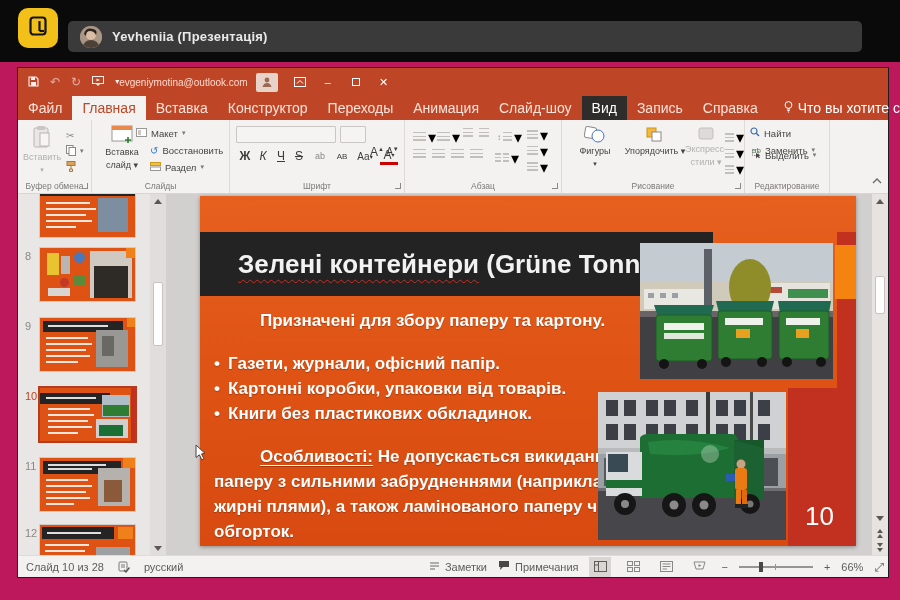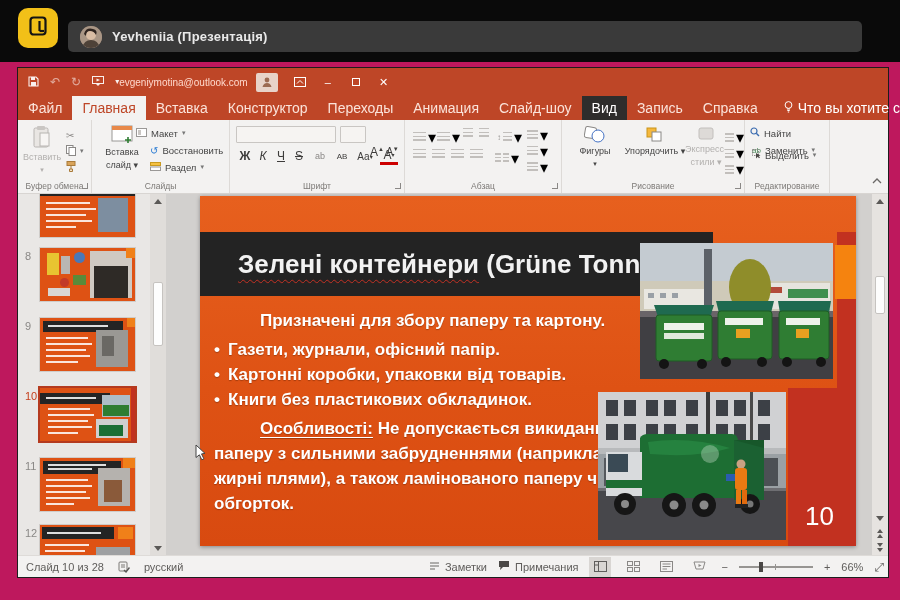--- a/index.html
+++ b/index.html
@@ -69,21 +69,21 @@
          background:linear-gradient(180deg,#E7601E 0%,#DE5214 55%,#D84A10 100%);box-shadow:0 1px 4px rgba(0,0,0,.35)}
   .redstrip{position:absolute;left:637px;top:36px;width:19px;height:314px;background:#C23120}
   .redblock{position:absolute;left:588px;top:192px;width:68px;height:158px;background:#C23120}
   .osquare{position:absolute;left:635px;top:49px;width:21px;height:54px;background:#F5830F}
   .titleband{position:absolute;left:0;top:36px;width:513px;height:64px;background:#232323;display:flex;align-items:center}
   .stitle{padding-left:38px;font-size:26px;font-weight:600;color:#f2f2f2;white-space:nowrap}
   .stitle .sq{text-decoration:underline wavy rgba(210,50,35,.9);text-decoration-thickness:1px;text-underline-offset:6px}
   .sbody{position:absolute;left:14px;top:112px;width:406px;font-size:17px;line-height:25px;font-weight:600;color:#fff;
          text-shadow:0 1px 1px rgba(60,20,0,.35)}
   .sbody .indent{text-indent:46px}
-  .sbody ul{list-style:none;margin:4px 0}
+  .sbody ul{list-style:none;margin:18px 0}
   .sbody li{padding-left:14px;position:relative}
   .sbody li::before{content:"•";position:absolute;left:0;top:0}
   .feat{margin-top:2px}
   .feat .ul{text-decoration:underline;text-underline-offset:3px}
   .photo{position:absolute;overflow:hidden}
   .pagenum{position:absolute;right:22px;bottom:14px;font-size:26px;color:#fff;font-weight:400}
   .cursor{position:absolute;left:28px;top:250px;pointer-events:none}
   
   .vsb{position:absolute;right:0;top:0;bottom:0;width:16px;background:#e6e3e0}
   .vsb .sthumb{position:absolute;left:3px;top:82px;width:10px;height:38px;background:#fdfdfd;border:1px solid #c6c3c0;border-radius:2px;cursor:grab}

